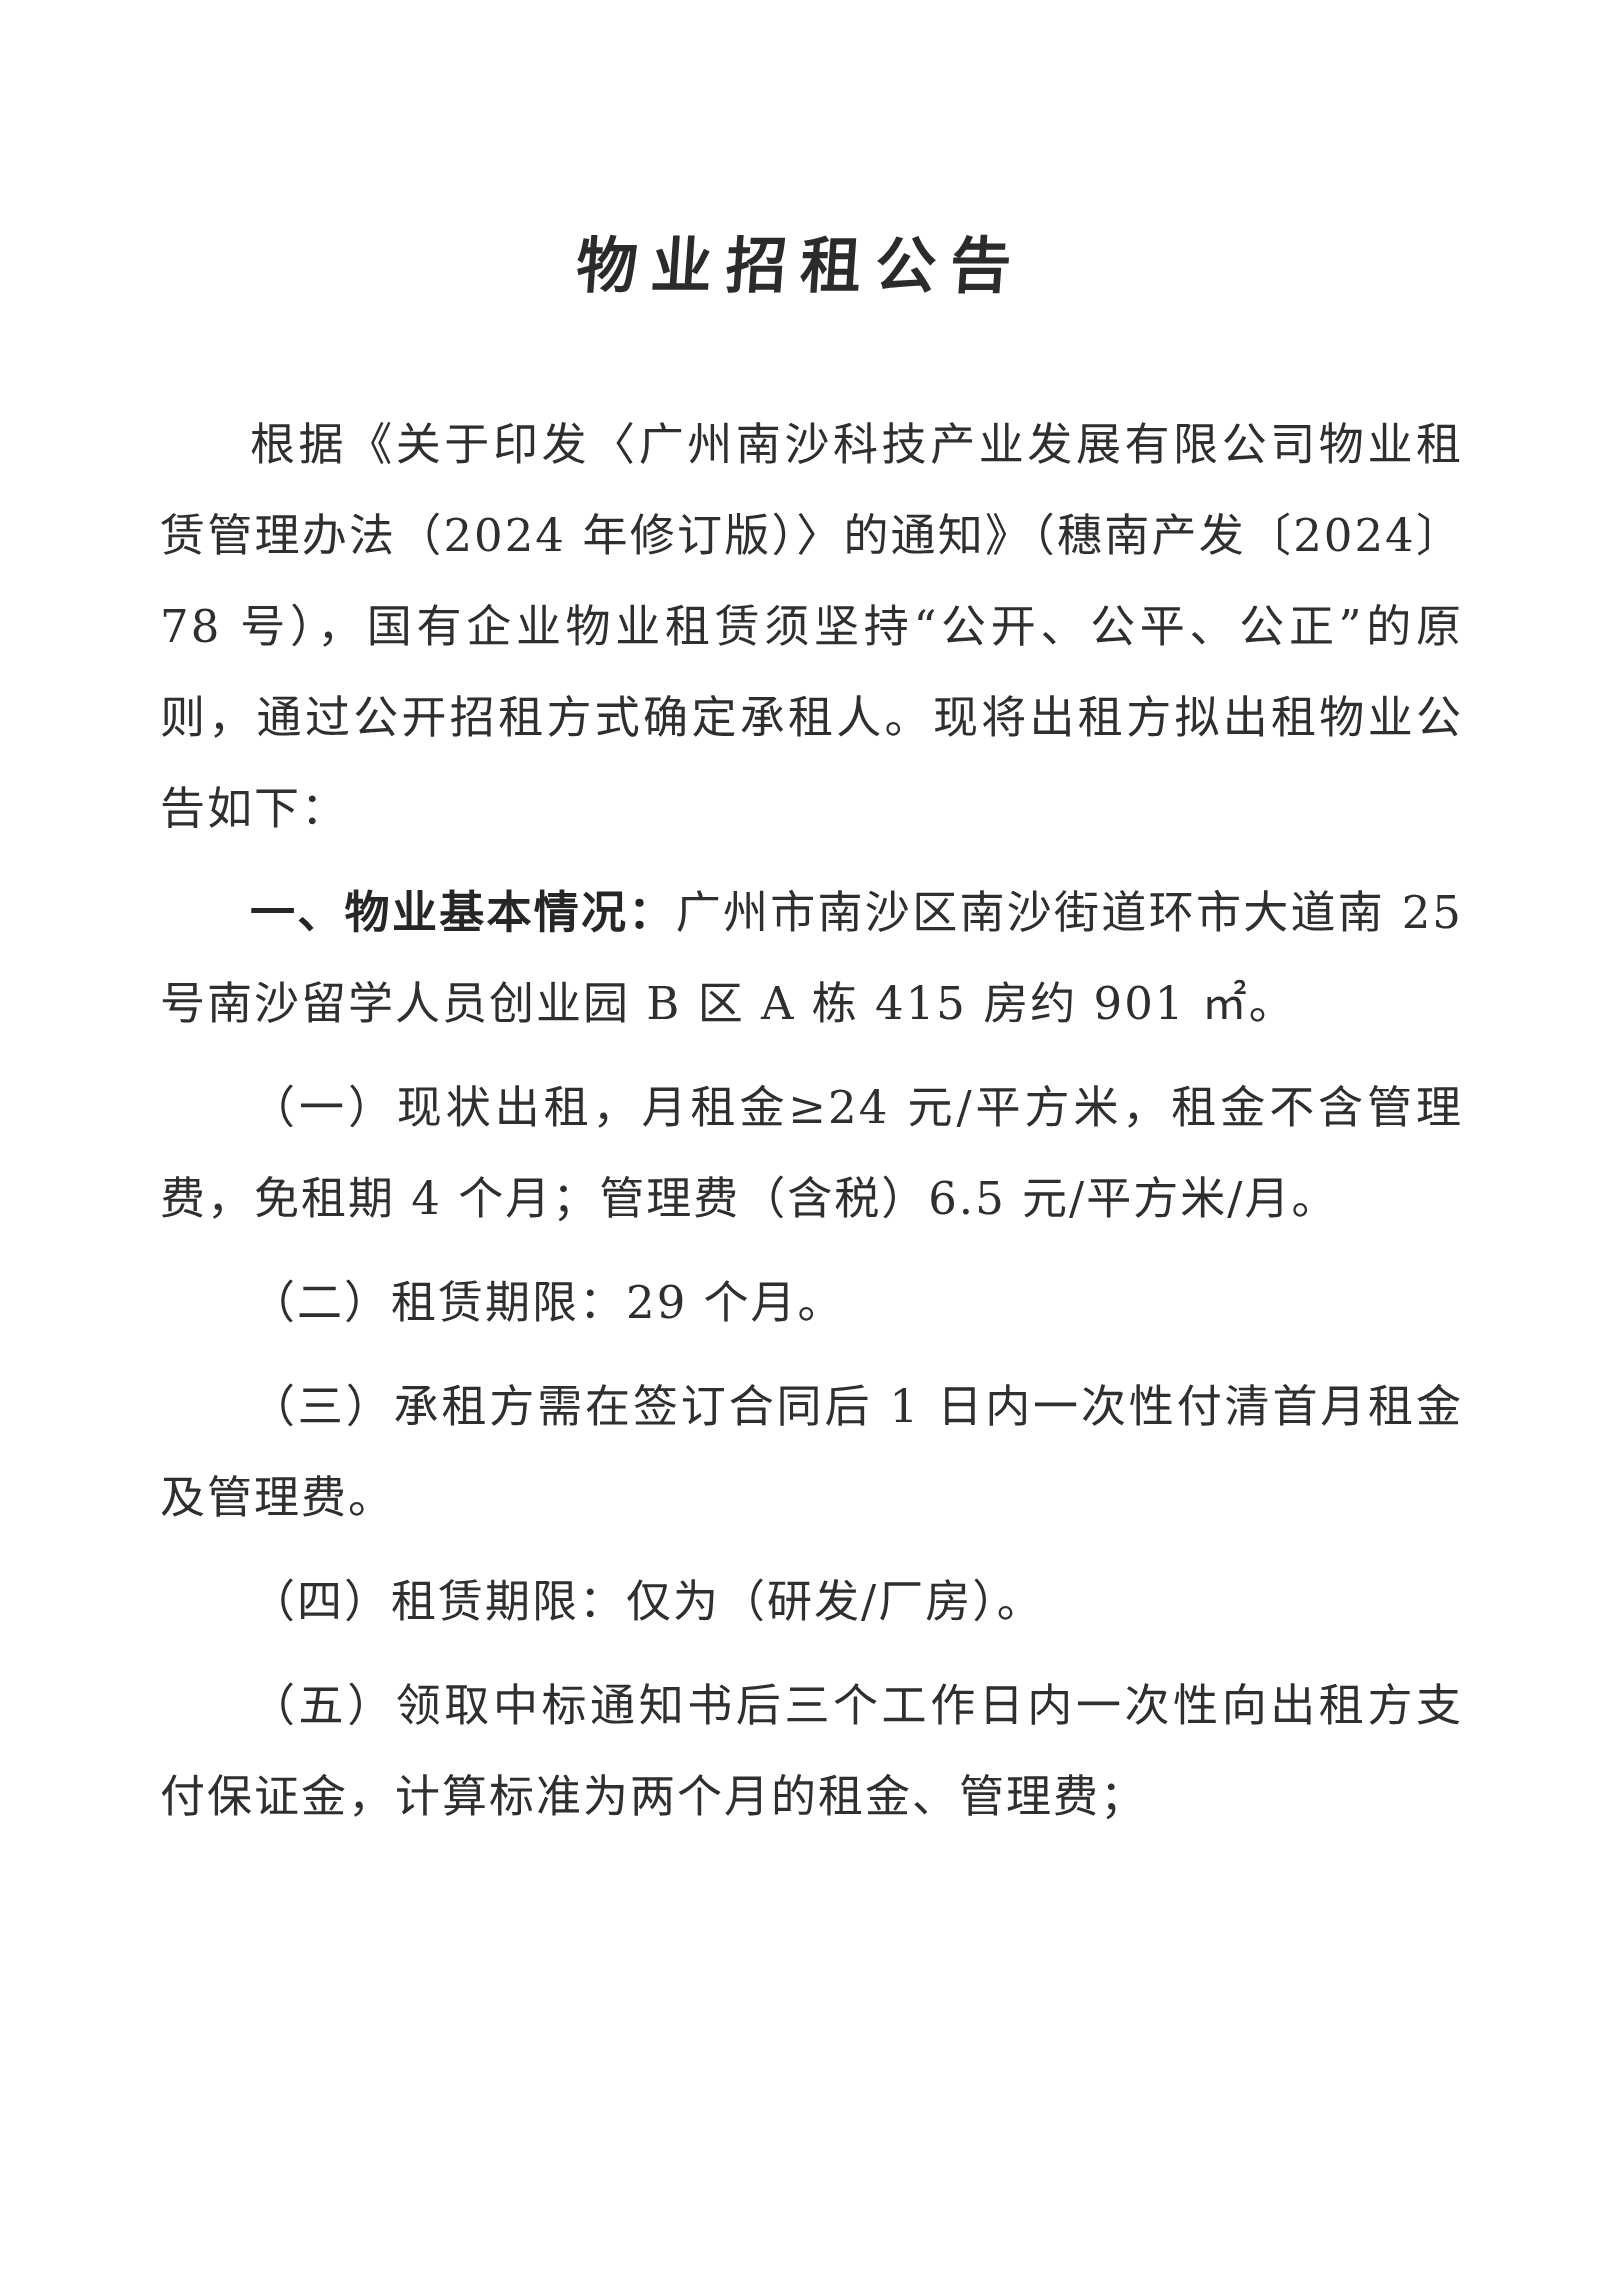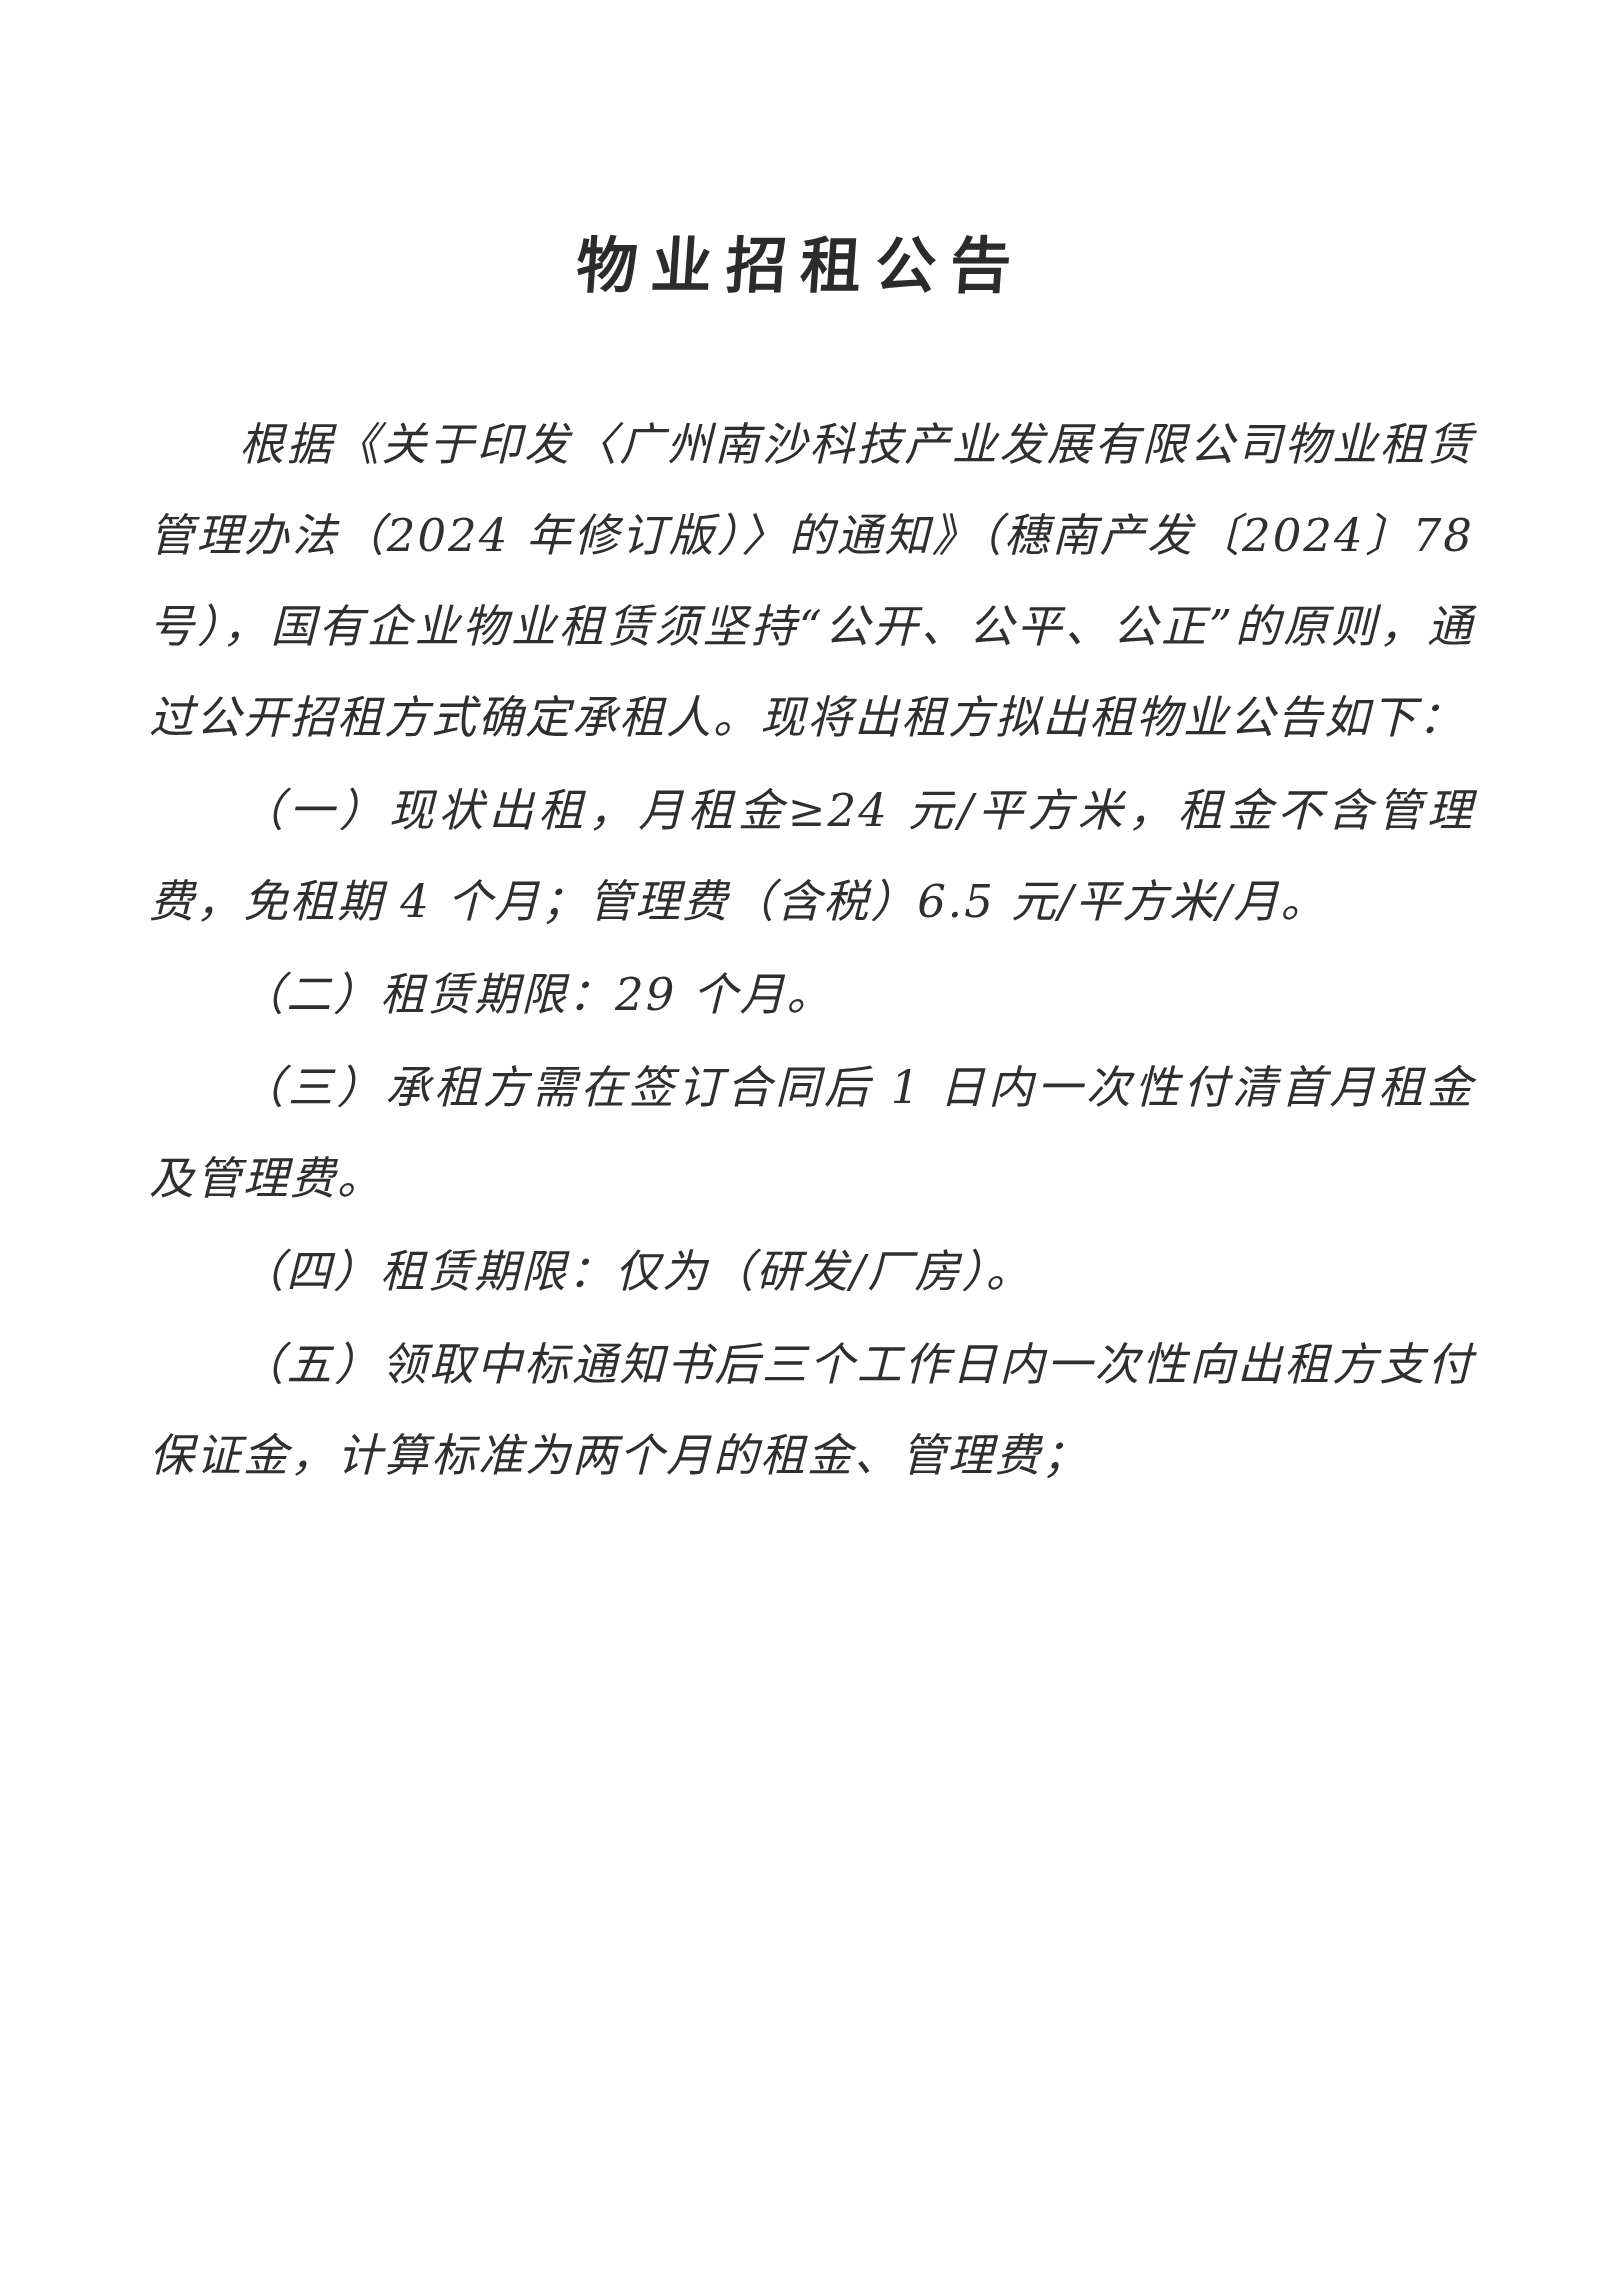--- a/index.html
+++ b/index.html
@@ -31,40 +31,40 @@
     margin: 94px 141px 0 147px;
     font-family: "DejaVu Serif", "Liberation Serif", serif;
     font-size: 45px;
     line-height: 91px;
     letter-spacing: 2px;
     color: #2f2f2f;
     text-align: justify;
     text-justify: inter-character;
   }
   .doc-body p {
-    margin: 2px;
+    margin: 13px;
     text-indent: 2em;
-    font-style: italic;
   }
   .doc-body strong {
     font-weight: 700;
     color: #262626;
   }
 </style>
 </head>
 <body>
 
 <div class="page">
 
   <h1 class="doc-title">物业招租公告</h1>
 
   <div class="doc-body">
 
     <p>根据《关于印发〈广州南沙科技产业发展有限公司物业租赁管理办法（2024 年修订版）〉的通知》（穗南产发〔2024〕78 号），国有企业物业租赁须坚持“公开、公平、公正”的原则，通过公开招租方式确定承租人。现将出租方拟出租物业公告如下：</p>
 
+    <p><strong>一、物业基本情况：</strong><span>广州市南沙区南沙街道环市大道南 25 号南沙留学人员创业园 B 区 A 栋 415 房约 901 ㎡。</span></p>
 
 
     <p>（一）现状出租，月租金≥24 元/平方米，租金不含管理费，免租期 4 个月；管理费（含税）6.5 元/平方米/月。</p>
 
     <p>（二）租赁期限：29 个月。</p>
 
     <p>（三）承租方需在签订合同后 1 日内一次性付清首月租金及管理费。</p>
 
     <p>（四）租赁期限：仅为（研发/厂房）。</p>
 

